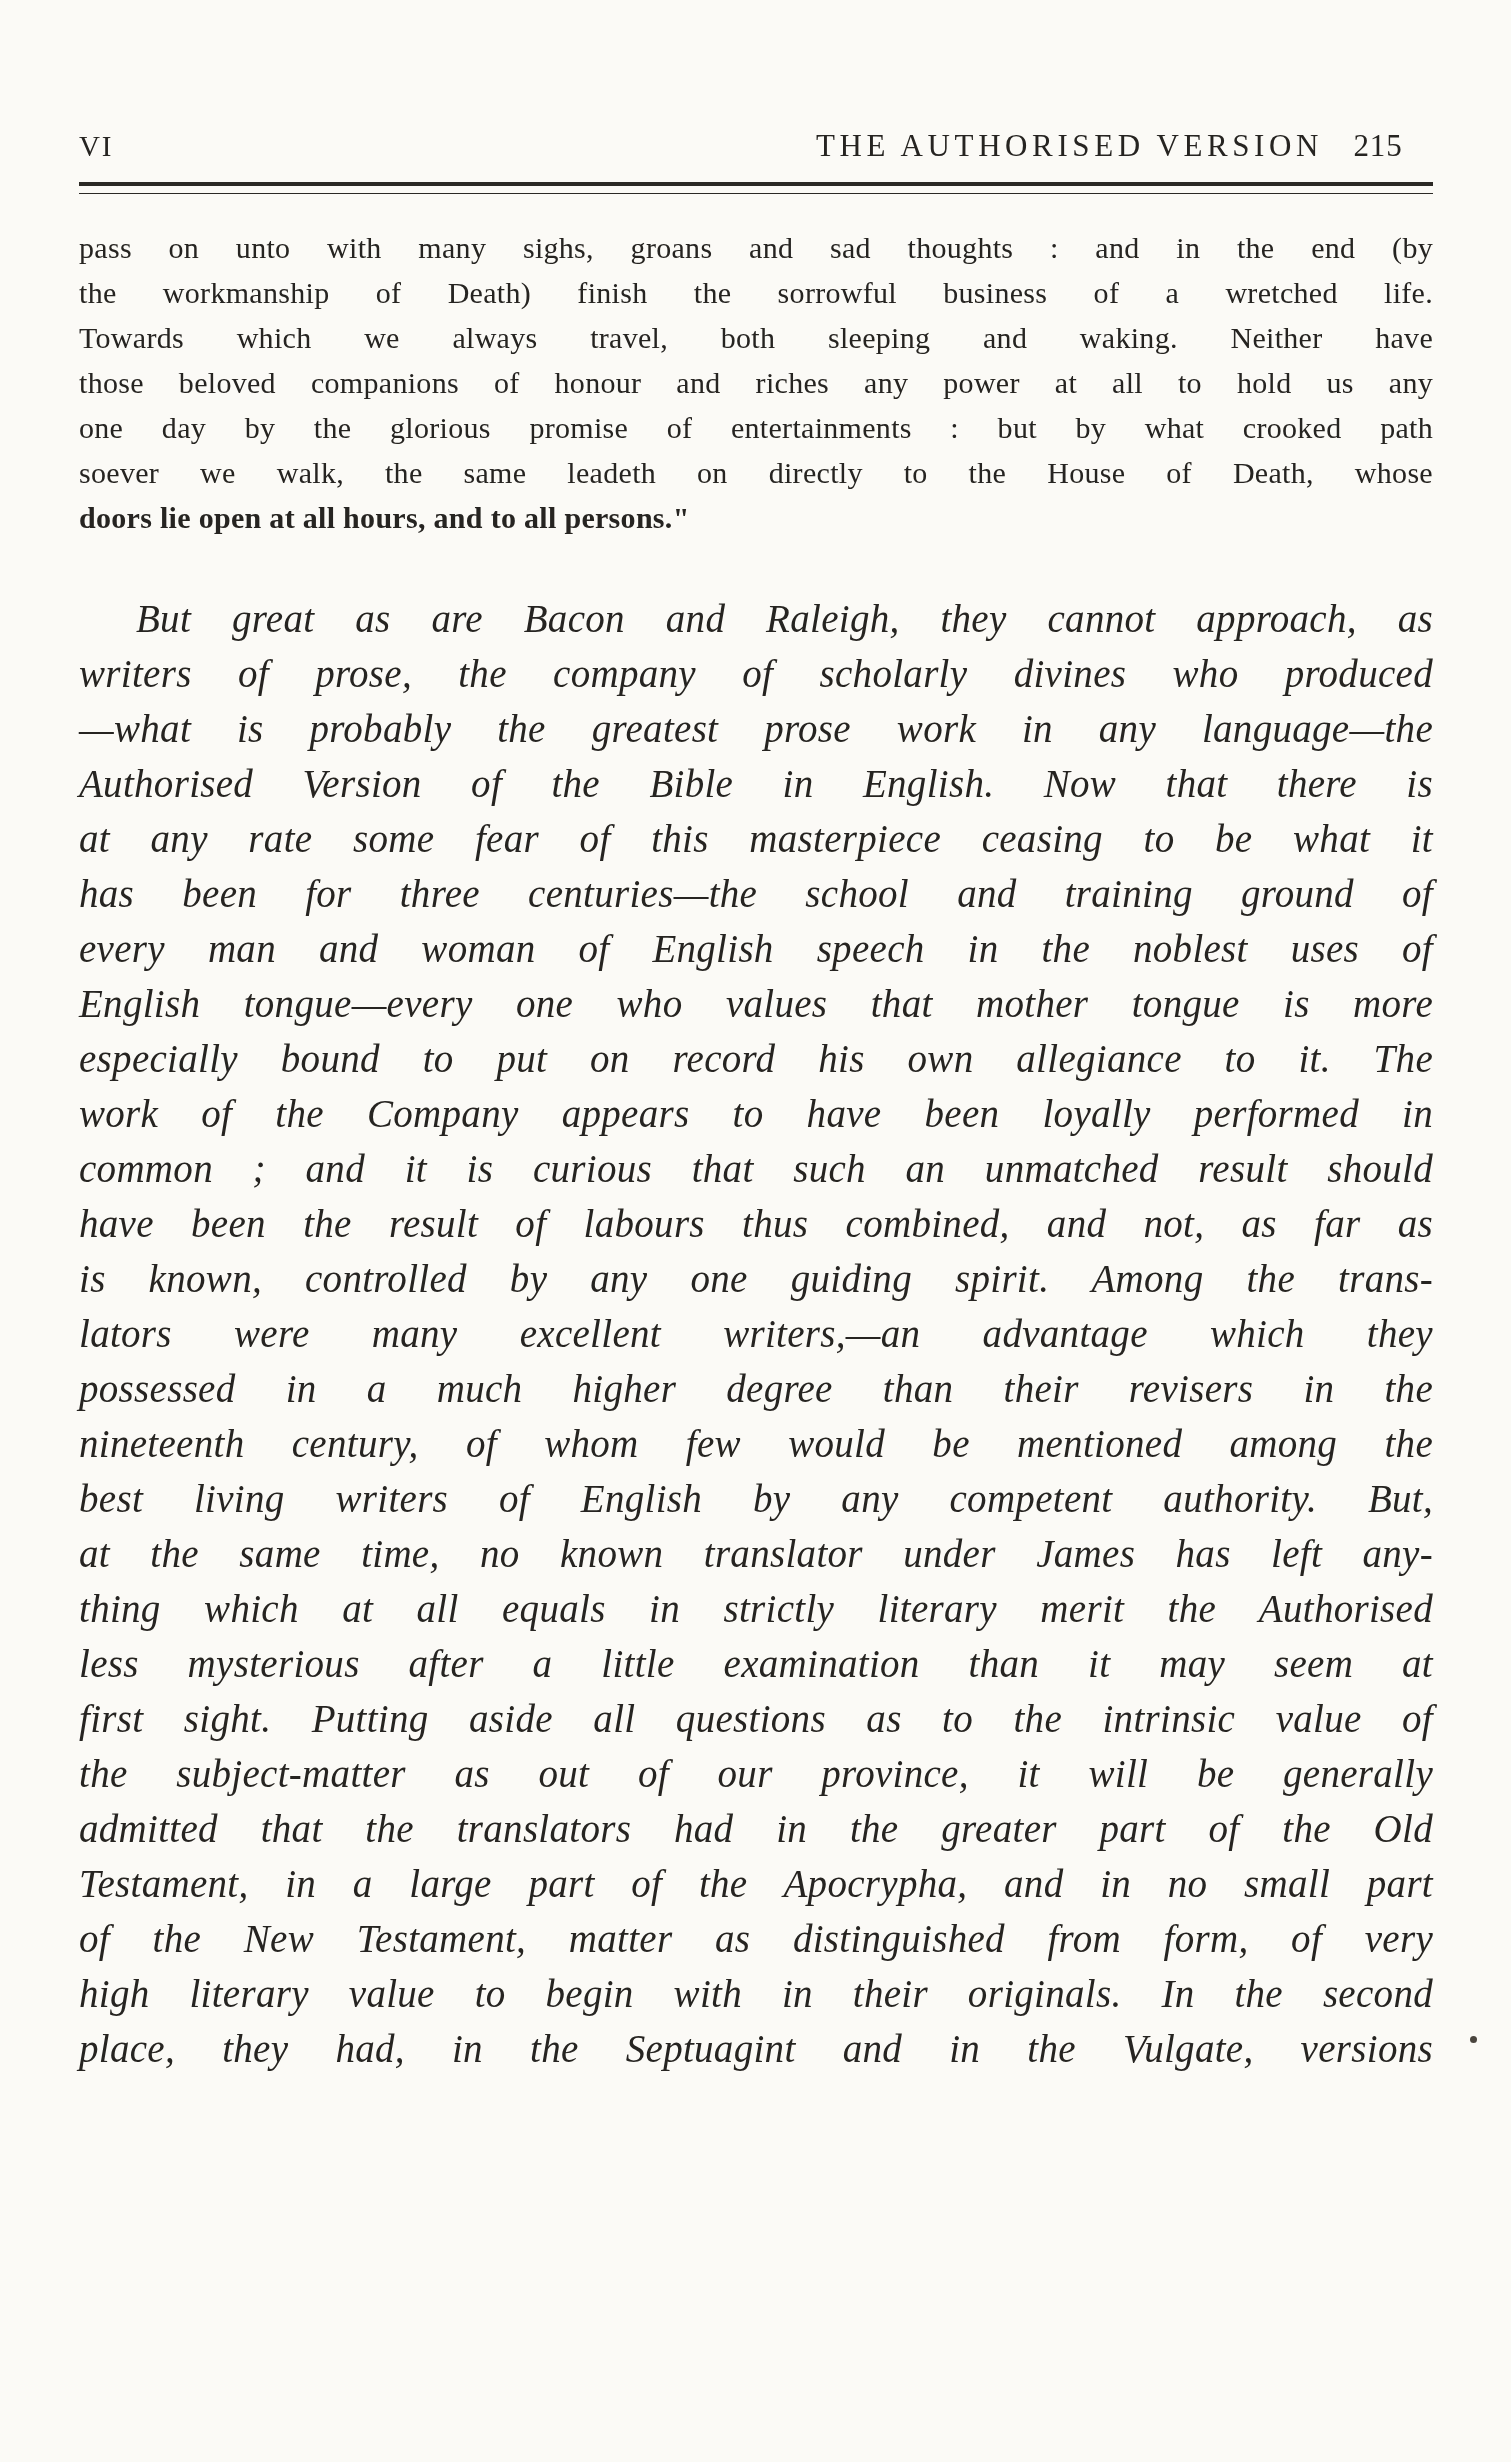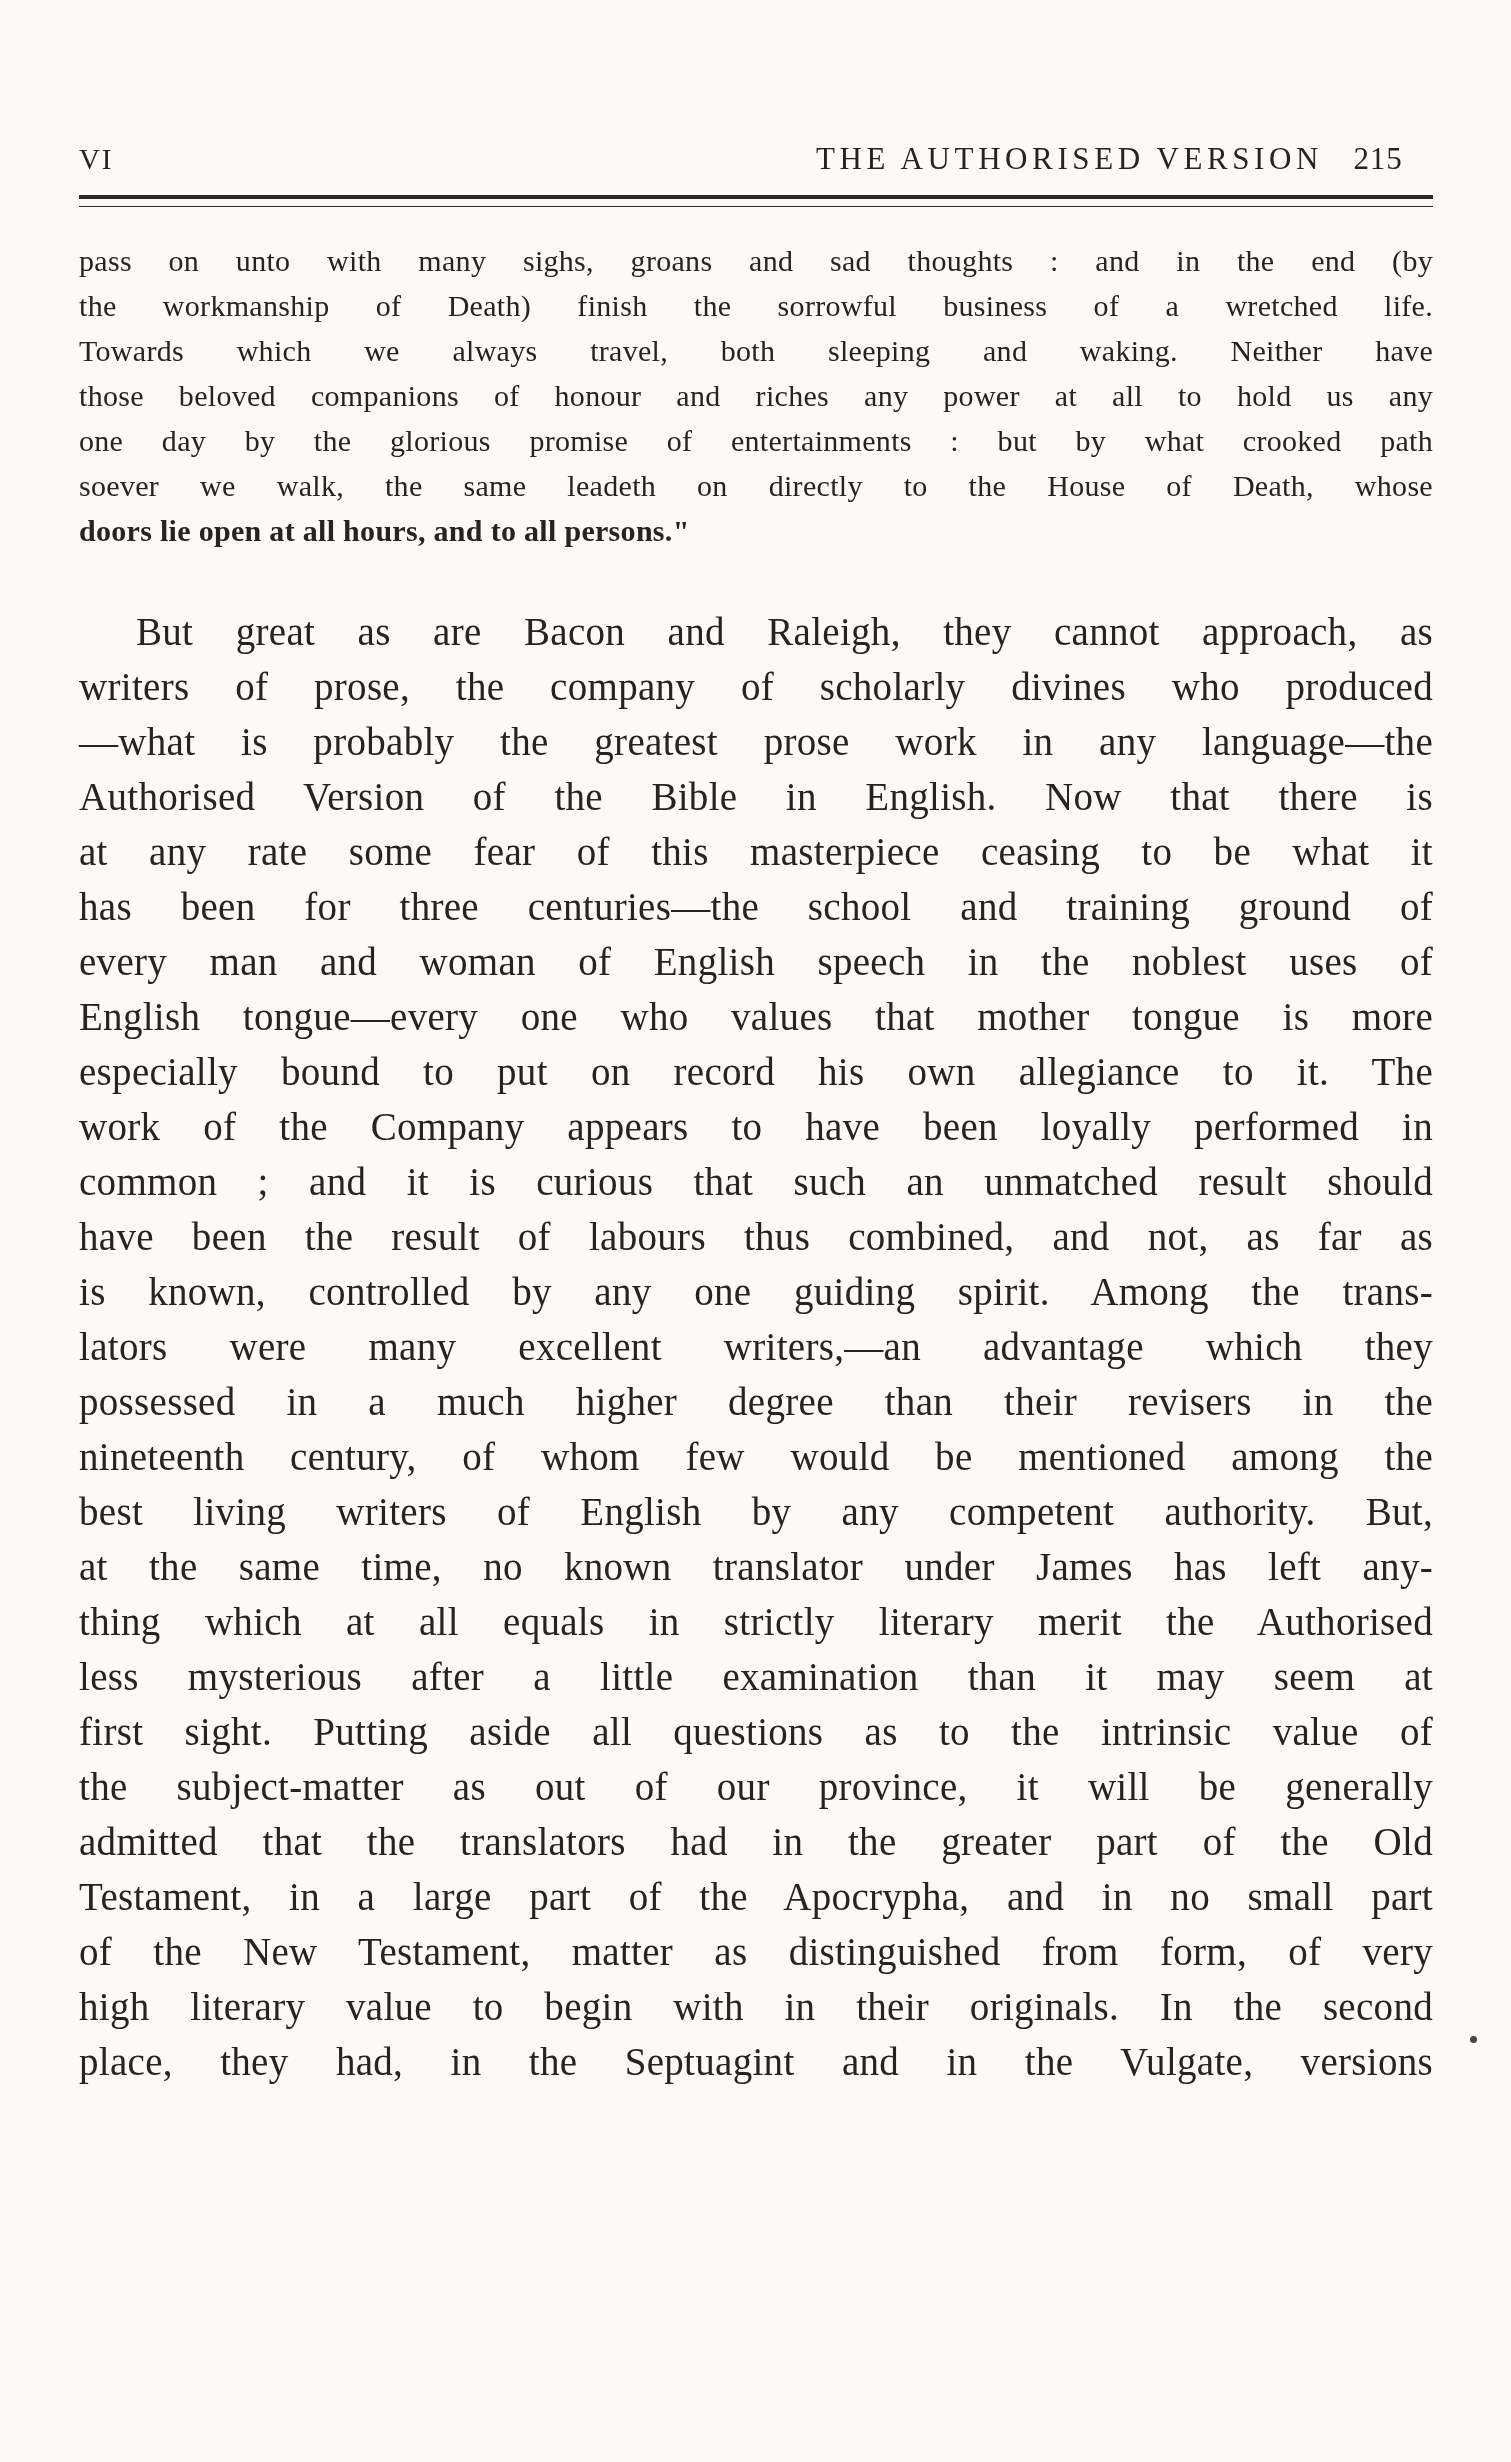--- a/index.html
+++ b/index.html
@@ -18,21 +18,20 @@
     top: 128px;
     width: 1354px;
   }
   
   .header {
     display: flex;
     align-items: baseline;
     justify-content: space-between;
     font-size: 31px;
     letter-spacing: 1.8px;
-    margin-top: 13px;
   }
   .header .section {
     font-variant: small-caps;
     font-size: 29px;
     width: 110px;
     text-align: left;
   }
   .header .title {
     flex: 1;
     text-align: right;
@@ -69,20 +68,21 @@
   
   .body-block {
     margin-top: 51px;
     font-size: 39px;
     line-height: 55px;
     letter-spacing: 0.3px;
   }
   .body-block .b-line {
     text-align: justify;
     text-align-last: justify;
+    font-style: italic;
   }
   .body-block .b-line:first-child {
     text-indent: 57px;
   }
   
   .speck {
     position: absolute;
     left: 1470px;
     top: 2036px;
     width: 7.3px;

